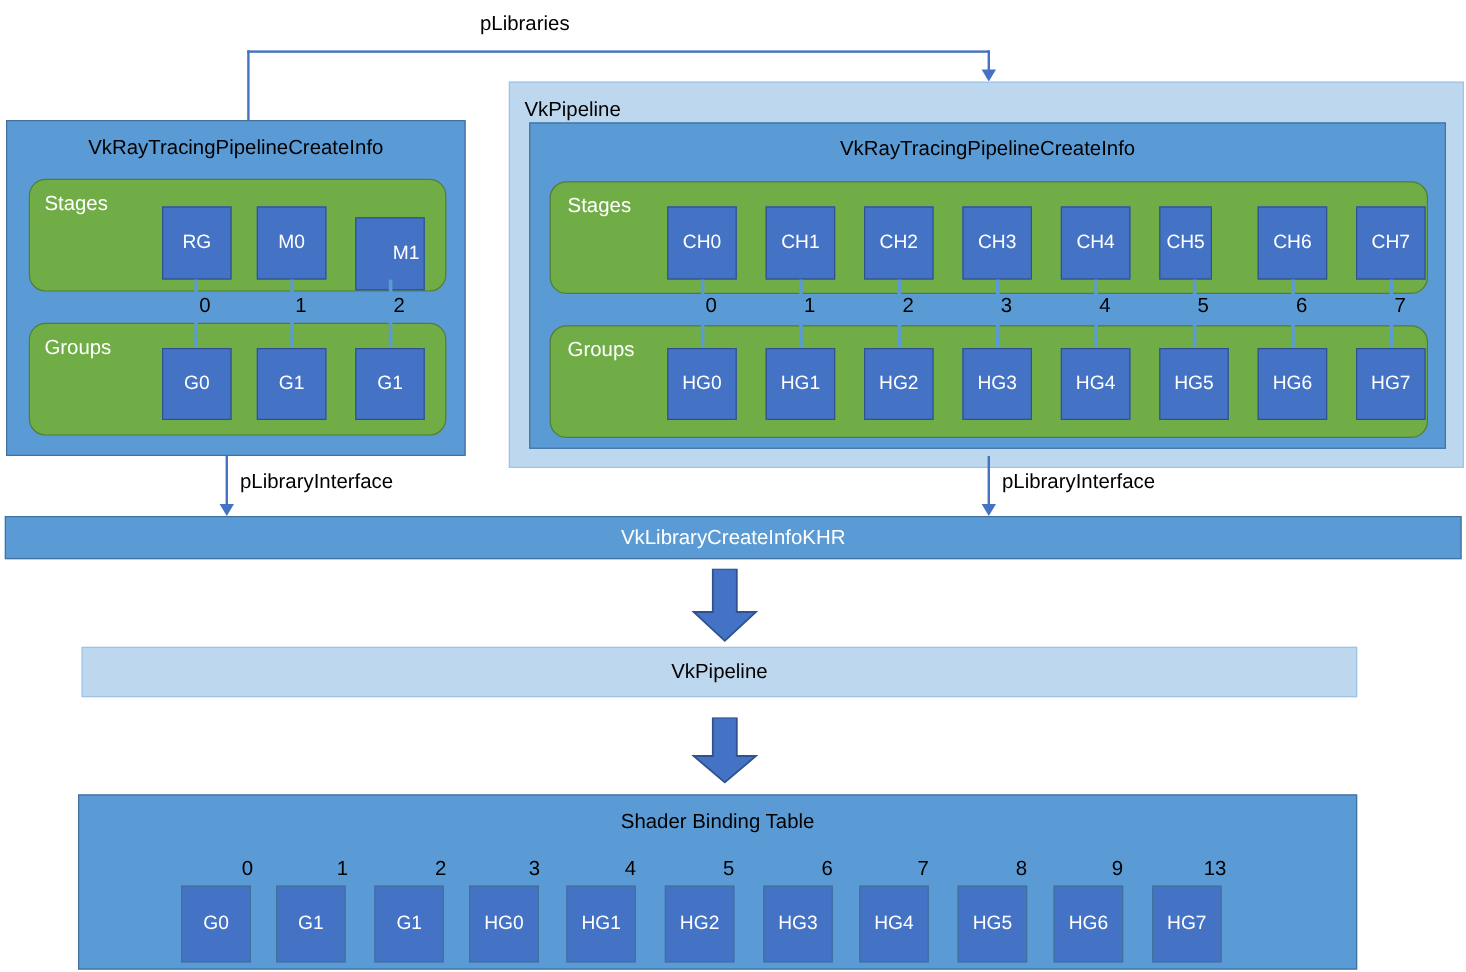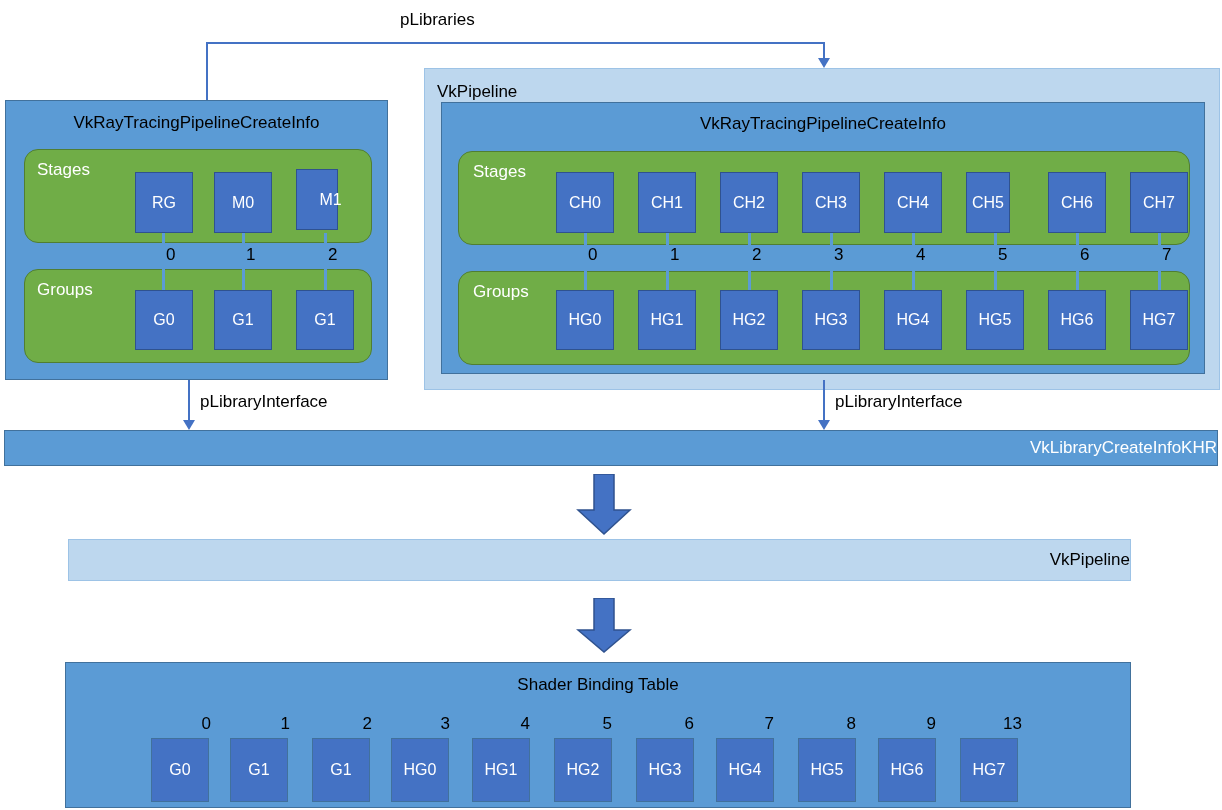--- a/index.html
+++ b/index.html
@@ -89,21 +89,21 @@
     line-height:19px;
     white-space:nowrap;
   }
 
   
   .bar{
     position:absolute;
     box-sizing:border-box;
     display:flex;
     align-items:center;
-    justify-content:flex-end;
+    justify-content:center;
     white-space:nowrap;
   }
   .bar-blue{
     background:#5B9BD5;
     border:1px solid #41719C;
     color:#ffffff;
     font-size:17px;
   }
   .bar-light{
     background:#BDD7EE;
@@ -180,21 +180,21 @@
       <div class="row-label" style="left:12px;top:10px;">Stages</div>
     </div>
 
     <div class="abs panel-green" style="left:18px;top:168px;width:348px;height:94px;">
       <div class="row-label" style="left:12px;top:10px;">Groups</div>
     </div>
   </div>
 
   <div class="node" style="left:135px;top:172px;width:58px;height:61px;">RG</div>
   <div class="node" style="left:214px;top:172px;width:58px;height:61px;">M0</div>
-  <div class="node" style="left:296px;top:169px;width:42px;height:61px;padding-left:27px;">M1</div>
+  <div class="node" style="left:296px;top:181px;width:58px;height:61px;padding-left:27px;">M1</div>
 
   <div class="connector" style="left:162px;top:233px;height:57px;"></div>
   <div class="connector" style="left:242px;top:233px;height:57px;"></div>
   <div class="connector" style="left:324px;top:233px;height:57px;"></div>
   <div class="idx" style="left:166px;top:245px;">0</div>
   <div class="idx" style="left:246px;top:245px;">1</div>
   <div class="idx" style="left:328px;top:245px;">2</div>
 
   <div class="node" style="left:135px;top:290px;width:58px;height:60px;">G0</div>
   <div class="node" style="left:214px;top:290px;width:58px;height:60px;">G1</div>

